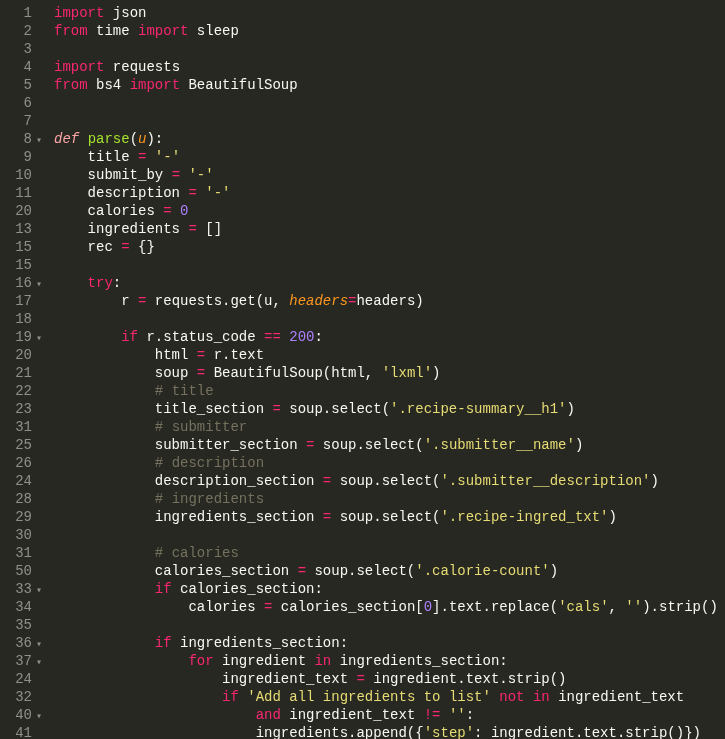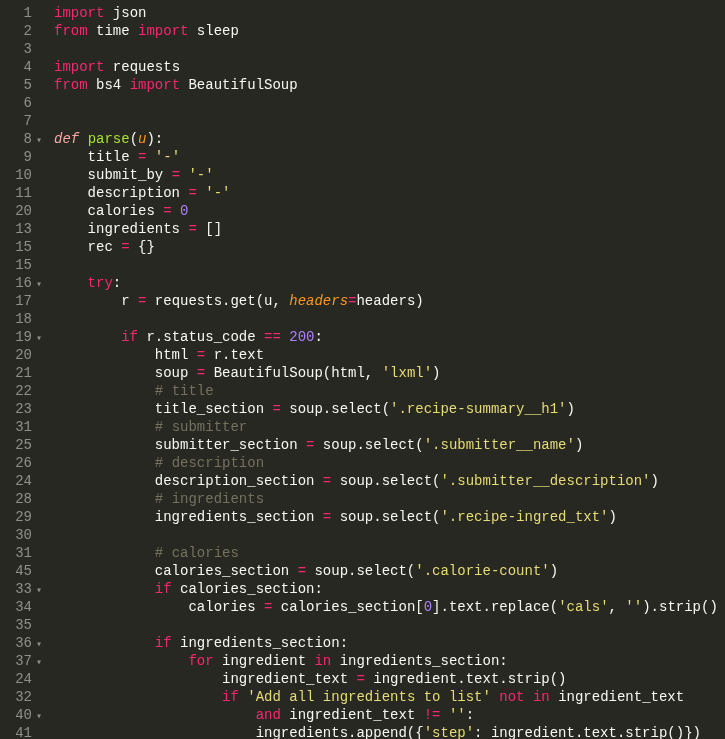--- a/index.html
+++ b/index.html
@@ -75,21 +75,21 @@
       <div class="ln">22</div>
       <div class="ln">23</div>
       <div class="ln">31</div>
       <div class="ln">25</div>
       <div class="ln">26</div>
       <div class="ln">24</div>
       <div class="ln">28</div>
       <div class="ln">29</div>
       <div class="ln">30</div>
       <div class="ln">31</div>
-      <div class="ln">45</div>
+      <div class="ln">50</div>
       <div class="ln">33<span class="fold">▾</span></div>
       <div class="ln">34</div>
       <div class="ln">35</div>
       <div class="ln">36<span class="fold">▾</span></div>
       <div class="ln">37<span class="fold">▾</span></div>
       <div class="ln">24</div>
       <div class="ln">32</div>
       <div class="ln">40<span class="fold">▾</span></div>
       <div class="ln">41</div>
     </div>

